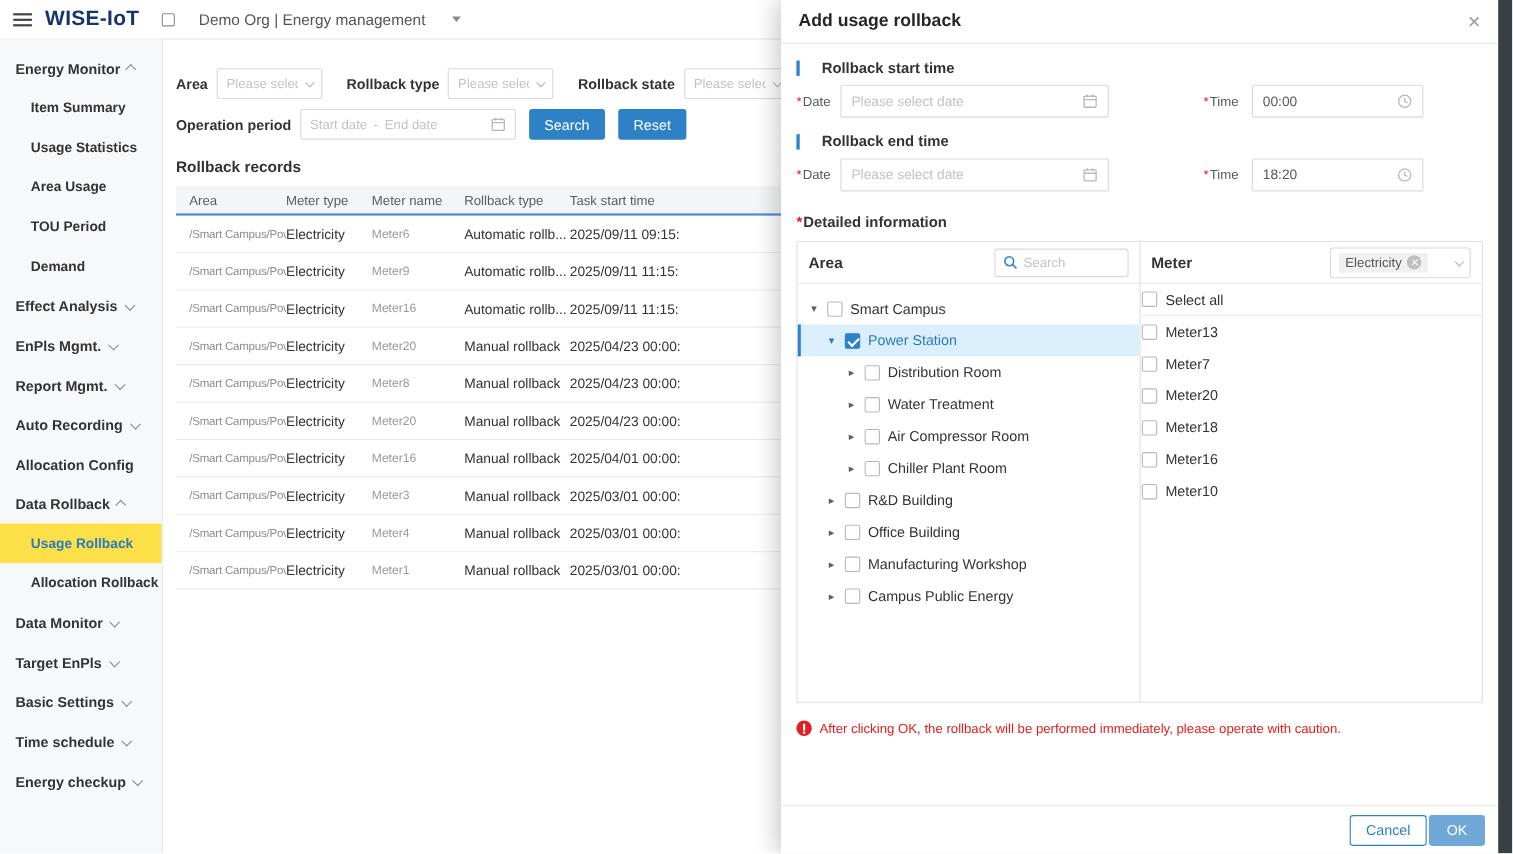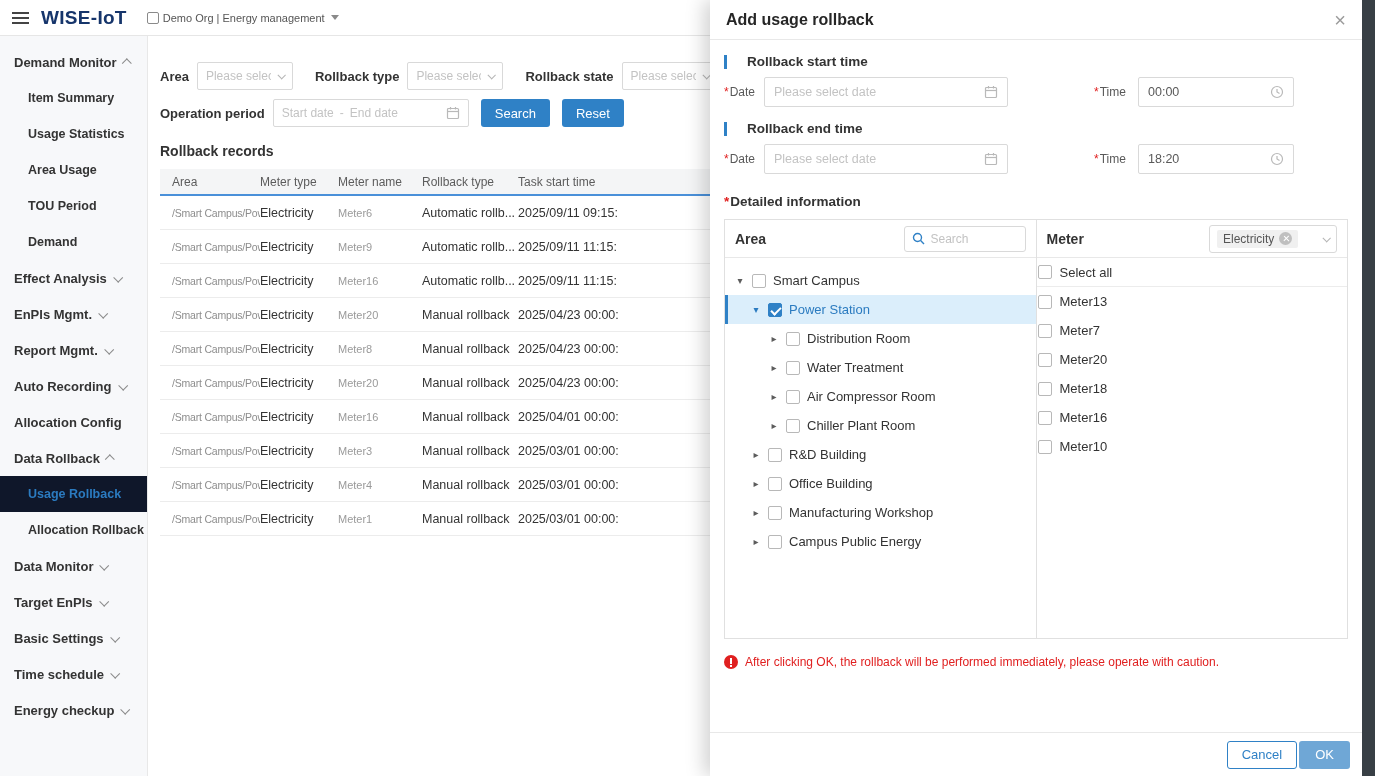--- a/index.html
+++ b/index.html
@@ -5,29 +5,29 @@
   * { margin:0; padding:0; box-sizing:border-box; }
   html,body { background:#fff; }
   body { font-family:"Liberation Sans", sans-serif; }
   .app { position:relative; width:1375px; height:776px; background:#fff; overflow:hidden; color:#333; font-size:13px; }
 
   
   .topbar { position:absolute; top:0; left:0; width:100%; height:36px; background:#fff; border-bottom:1px solid #e6e6e6; display:flex; align-items:center; padding:0 12px; z-index:1; }
   .hamburger { width:17px; display:flex; flex-direction:column; gap:3px; margin-right:12px; cursor:pointer; }
   .hamburger i { height:2px; background:#444; display:block; }
   .logo { font-size:19px; font-weight:bold; color:#16356b; letter-spacing:.3px; margin-right:20px; }
-  .org-box { display:flex; align-items:center; gap:4px; color:#555; font-size:11px; cursor:pointer; }
+  .org-box { display:flex; align-items:center; gap:22px; color:#555; font-size:14px; cursor:pointer; }
   .org-icon { width:12px; height:12px; border:1.5px solid #8a8a8a; border-radius:2px; }
   .tri-down { width:0; height:0; border-left:4px solid transparent; border-right:4px solid transparent; border-top:5px solid #8a8a8a; margin-left:2px; }
 
   
   .sidebar { position:absolute; top:36px; left:0; width:148px; height:740px; background:#f7f8fa; border-right:1px solid #e8e8e8; padding-top:8px; overflow:hidden; z-index:1; }
   .side-item { display:flex; align-items:center; height:36px; padding:0 8px 0 14px; font-weight:bold; color:#333; font-size:13px; cursor:pointer; white-space:nowrap; }
   .side-item.child { padding-left:28px; font-size:12.5px; }
-  .side-item.selected { background:#0f172a; color:#2b7bc0; }
+  .side-item.selected { background:#fde047; color:#2b7bc0; }
   .chev { width:7px; height:7px; border-right:1.6px solid #8a8a8a; border-bottom:1.6px solid #8a8a8a; margin-left:7px; flex:none; }
   .chev.down { transform:rotate(45deg) translateY(-1px); }
   .chev.up { transform:rotate(-135deg) translateY(-1px); }
   .chev.sm { width:6px; height:6px; border-color:#b5b5b5; }
 
   
   .content { position:absolute; top:36px; left:148px; width:1227px; height:740px; background:#fff; padding:26px 0 0 12px; overflow:hidden; z-index:0; }
   .filter-row { display:flex; align-items:center; margin-bottom:9px; }
   .f-label { font-weight:bold; color:#333; margin-right:8px; font-size:13px; }
   .f-gap { width:22px; flex:none; }
@@ -124,21 +124,21 @@
     <div class="logo">WISE-IoT</div>
     <div class="org-box">
       <span class="org-icon"></span>
       <span>Demo Org | Energy management</span>
       <span class="tri-down"></span>
     </div>
   </header>
 
   <nav class="sidebar">
       <div class="side-item group">
-        <span>Demand Monitor</span>
+        <span>Energy Monitor</span>
         <span class="chev up"></span>
       </div>
       <div class="side-item child">
         <span>Item Summary</span>
       </div>
       <div class="side-item child">
         <span>Usage Statistics</span>
       </div>
       <div class="side-item child">
         <span>Area Usage</span>

